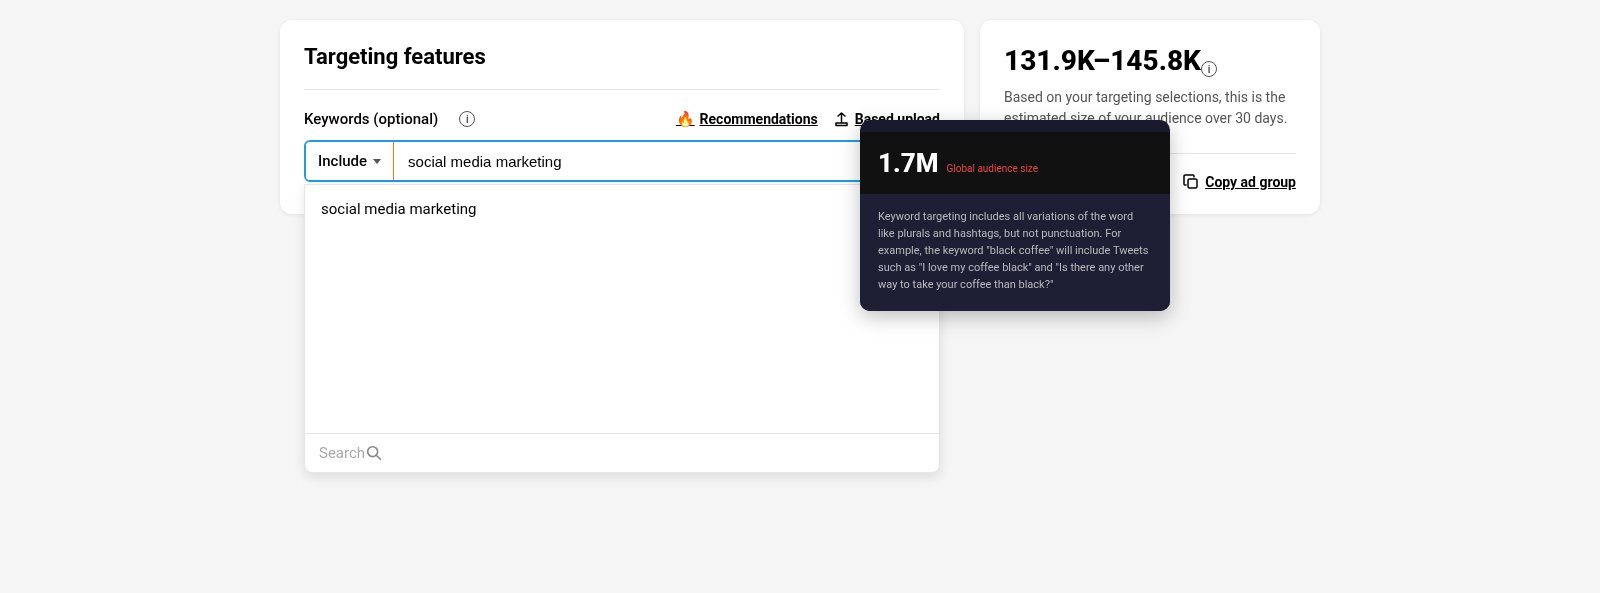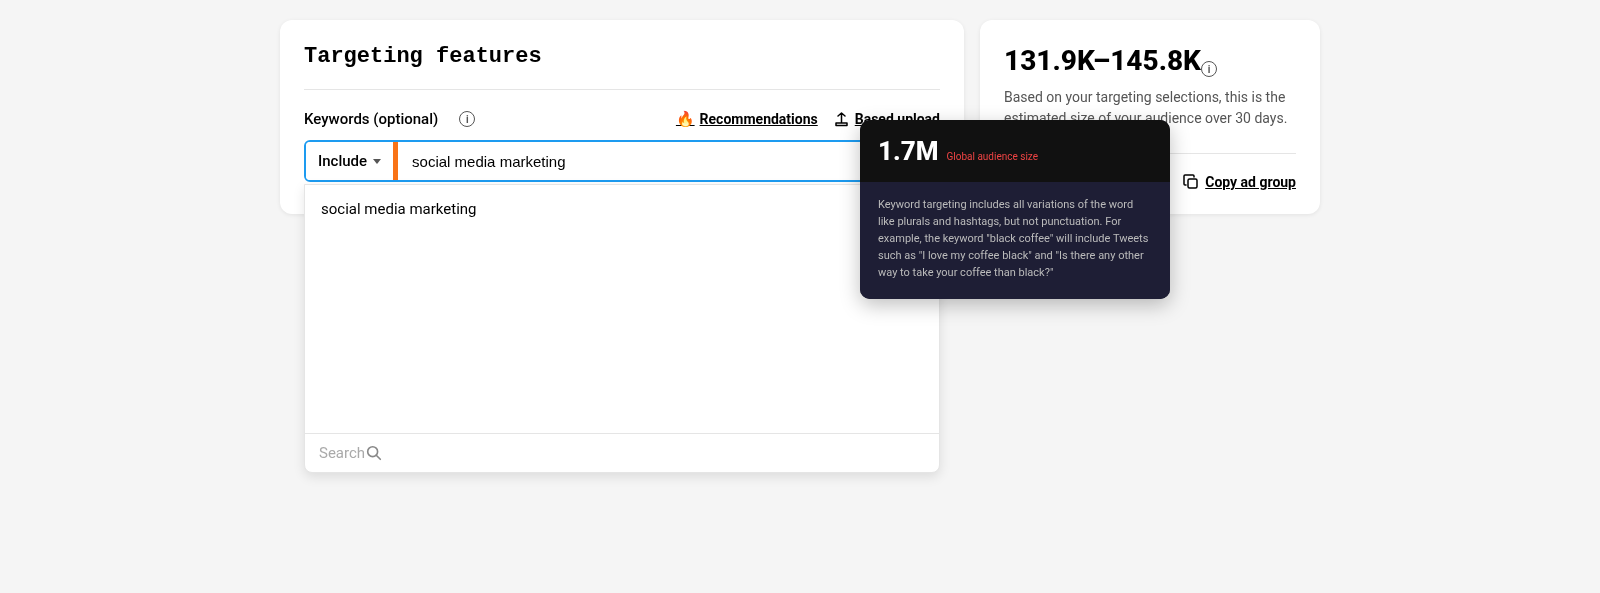--- a/index.html
+++ b/index.html
@@ -26,21 +26,20 @@
       padding: 24px;
       flex: 1;
       position: relative;
       box-shadow: 0 1px 4px rgba(0,0,0,0.08);
     }
     .panel-title {
       font-size: 22px;
       font-weight: 700;
       color: #000;
       margin-bottom: 20px;
-      font-family: Liberation Mono, monospace;
     }
     .divider {
       border: none;
       border-top: 1px solid #e5e5e5;
       margin-bottom: 20px;
     }
     .keywords-header {
       display: flex;
       align-items: center;
       justify-content: space-between;
@@ -94,21 +93,21 @@
       border-radius: 6px;
       overflow: visible;
       background: #fff;
       position: relative;
     }
     .include-dropdown {
       display: flex;
       align-items: center;
       gap: 4px;
       padding: 10px 12px;
-      border-right: 5px solid #f97316;
+      border-right: 1px solid #f97316;
       cursor: pointer;
       white-space: nowrap;
       font-size: 15px;
       font-weight: 500;
       color: #000;
       background: #fff;
       border-radius: 4px 0 0 4px;
     }
     .chevron-down {
       width: 0;
@@ -178,20 +177,21 @@
       overflow: hidden;
       box-shadow: 0 6px 20px rgba(0,0,0,0.25);
       z-index: 20;
     }
     .tooltip-header {
       background: #111;
       padding: 16px 18px;
       display: flex;
       align-items: baseline;
       gap: 8px;
+      margin-top: 12px;
     }
     .tooltip-stat {
       font-size: 26px;
       font-weight: 800;
       color: #fff;
     }
     .tooltip-stat-label {
       font-size: 10px;
       color: #ef4444;
     }

